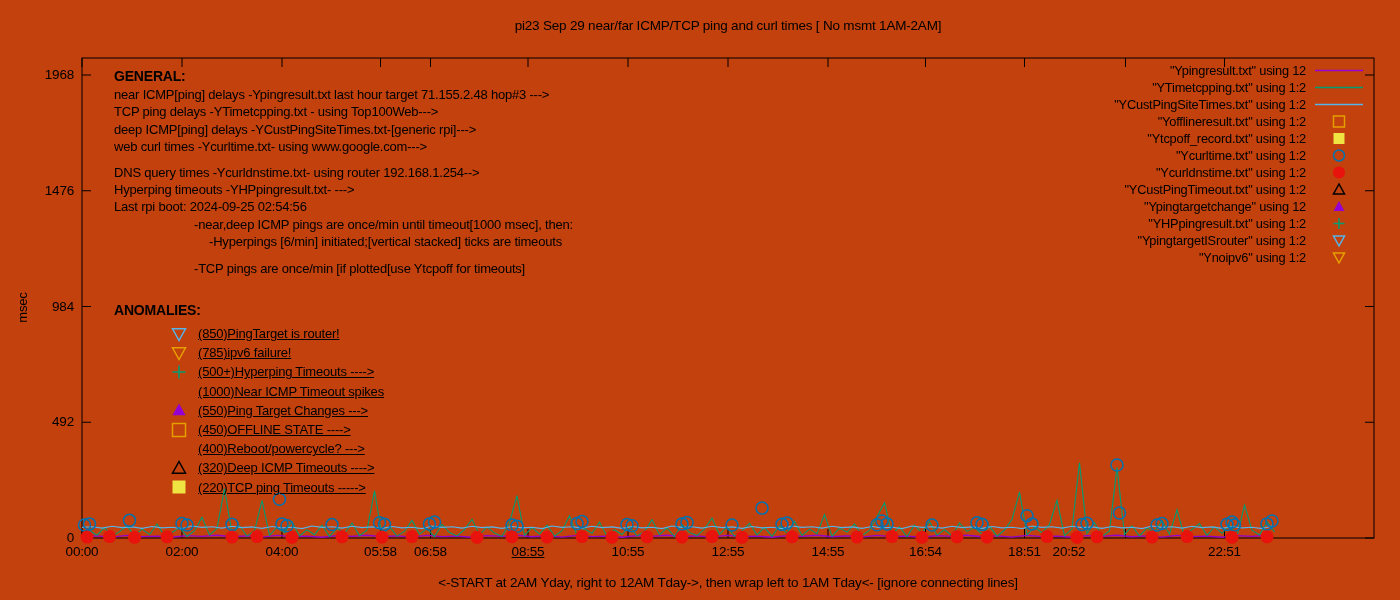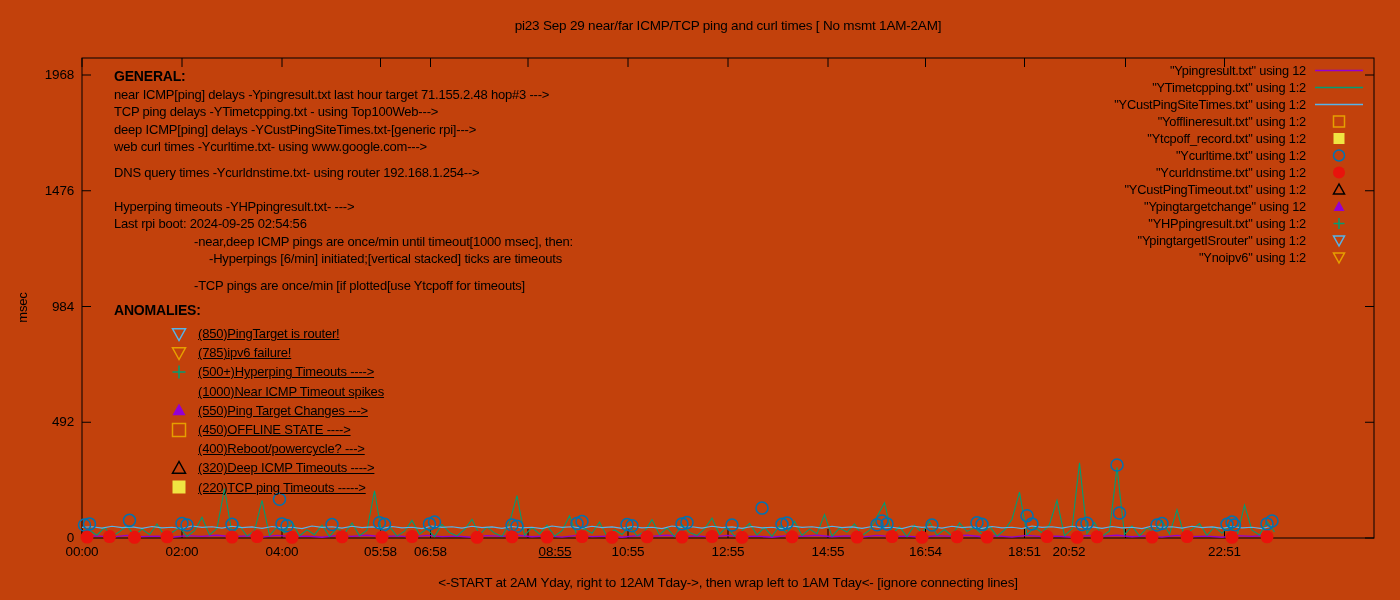--- a/index.html
+++ b/index.html
@@ -161,39 +161,39 @@
       <div class="ytick" style="top: 298.5px;">984</div>
       <div class="ytick" style="top: 182.75px;">1476</div>
       <div class="ytick" style="top: 67px;">1968</div>
     </div>
   <div id="xtick-labels">
       <div class="xtick" style="left: 54px;">00:00</div>
       <div class="xtick" style="left: 154px;">02:00</div>
       <div class="xtick" style="left: 254px;">04:00</div>
       <div class="xtick" style="left: 352.5px;">05:58</div>
       <div class="xtick" style="left: 402.5px;">06:58</div>
-      <div class="xtick" style="left: 527px; text-decoration: underline;">08:55</div>
+      <div class="xtick" style="left: 500px; text-decoration: underline;">08:55</div>
       <div class="xtick" style="left: 600px;">10:55</div>
       <div class="xtick" style="left: 700px;">12:55</div>
       <div class="xtick" style="left: 800px;">14:55</div>
       <div class="xtick" style="left: 897.5px;">16:54</div>
       <div class="xtick" style="left: 996.5px;">18:51</div>
       <div class="xtick" style="left: 1041px;">20:52</div>
       <div class="xtick" style="left: 1196.5px;">22:51</div>
     </div>
 
   <div class="general">
     <div class="hd">GENERAL:</div>
     <div id="general-lines">
         <div class="ln" style="padding-left: 0px; margin-top: 0px;">near ICMP[ping] delays -Ypingresult.txt last hour target 71.155.2.48 hop#3 ---&gt;</div>
         <div class="ln" style="padding-left: 0px; margin-top: 0px;">TCP ping delays -YTimetcpping.txt - using Top100Web---&gt;</div>
         <div class="ln" style="padding-left: 0px; margin-top: 0px;">deep ICMP[ping] delays -YCustPingSiteTimes.txt-[generic rpi]---&gt;</div>
         <div class="ln" style="padding-left: 0px; margin-top: 0px;">web curl times -Ycurltime.txt- using www.google.com---&gt;</div>
         <div class="ln" style="padding-left: 0px; margin-top: 8px;">DNS query times -Ycurldnstime.txt- using router 192.168.1.254--&gt;</div>
-        <div class="ln" style="padding-left: 0px; margin-top: 17px;">Hyperping timeouts -YHPpingresult.txt- ---&gt;</div>
+        <div class="ln" style="padding-left: 0px; margin-top: 0px;">Hyperping timeouts -YHPpingresult.txt- ---&gt;</div>
         <div class="ln" style="padding-left: 0px; margin-top: 0px;">Last rpi boot: 2024-09-25 02:54:56</div>
         <div class="ln" style="padding-left: 80px; margin-top: 0px;">-near,deep ICMP pings are once/min until timeout[1000 msec], then:</div>
         <div class="ln" style="padding-left: 84px; margin-top: 0px; text-align: center;">-Hyperpings [6/min] initiated;[vertical stacked] ticks are timeouts</div>
         <div class="ln" style="padding-left: 80px; margin-top: 9px;">-TCP pings are once/min [if plotted[use Ytcpoff for timeouts]</div>
       </div>
   </div>
 
   <div class="anoms">
     <div class="hd">ANOMALIES:</div>
     <div id="anom-rows">

